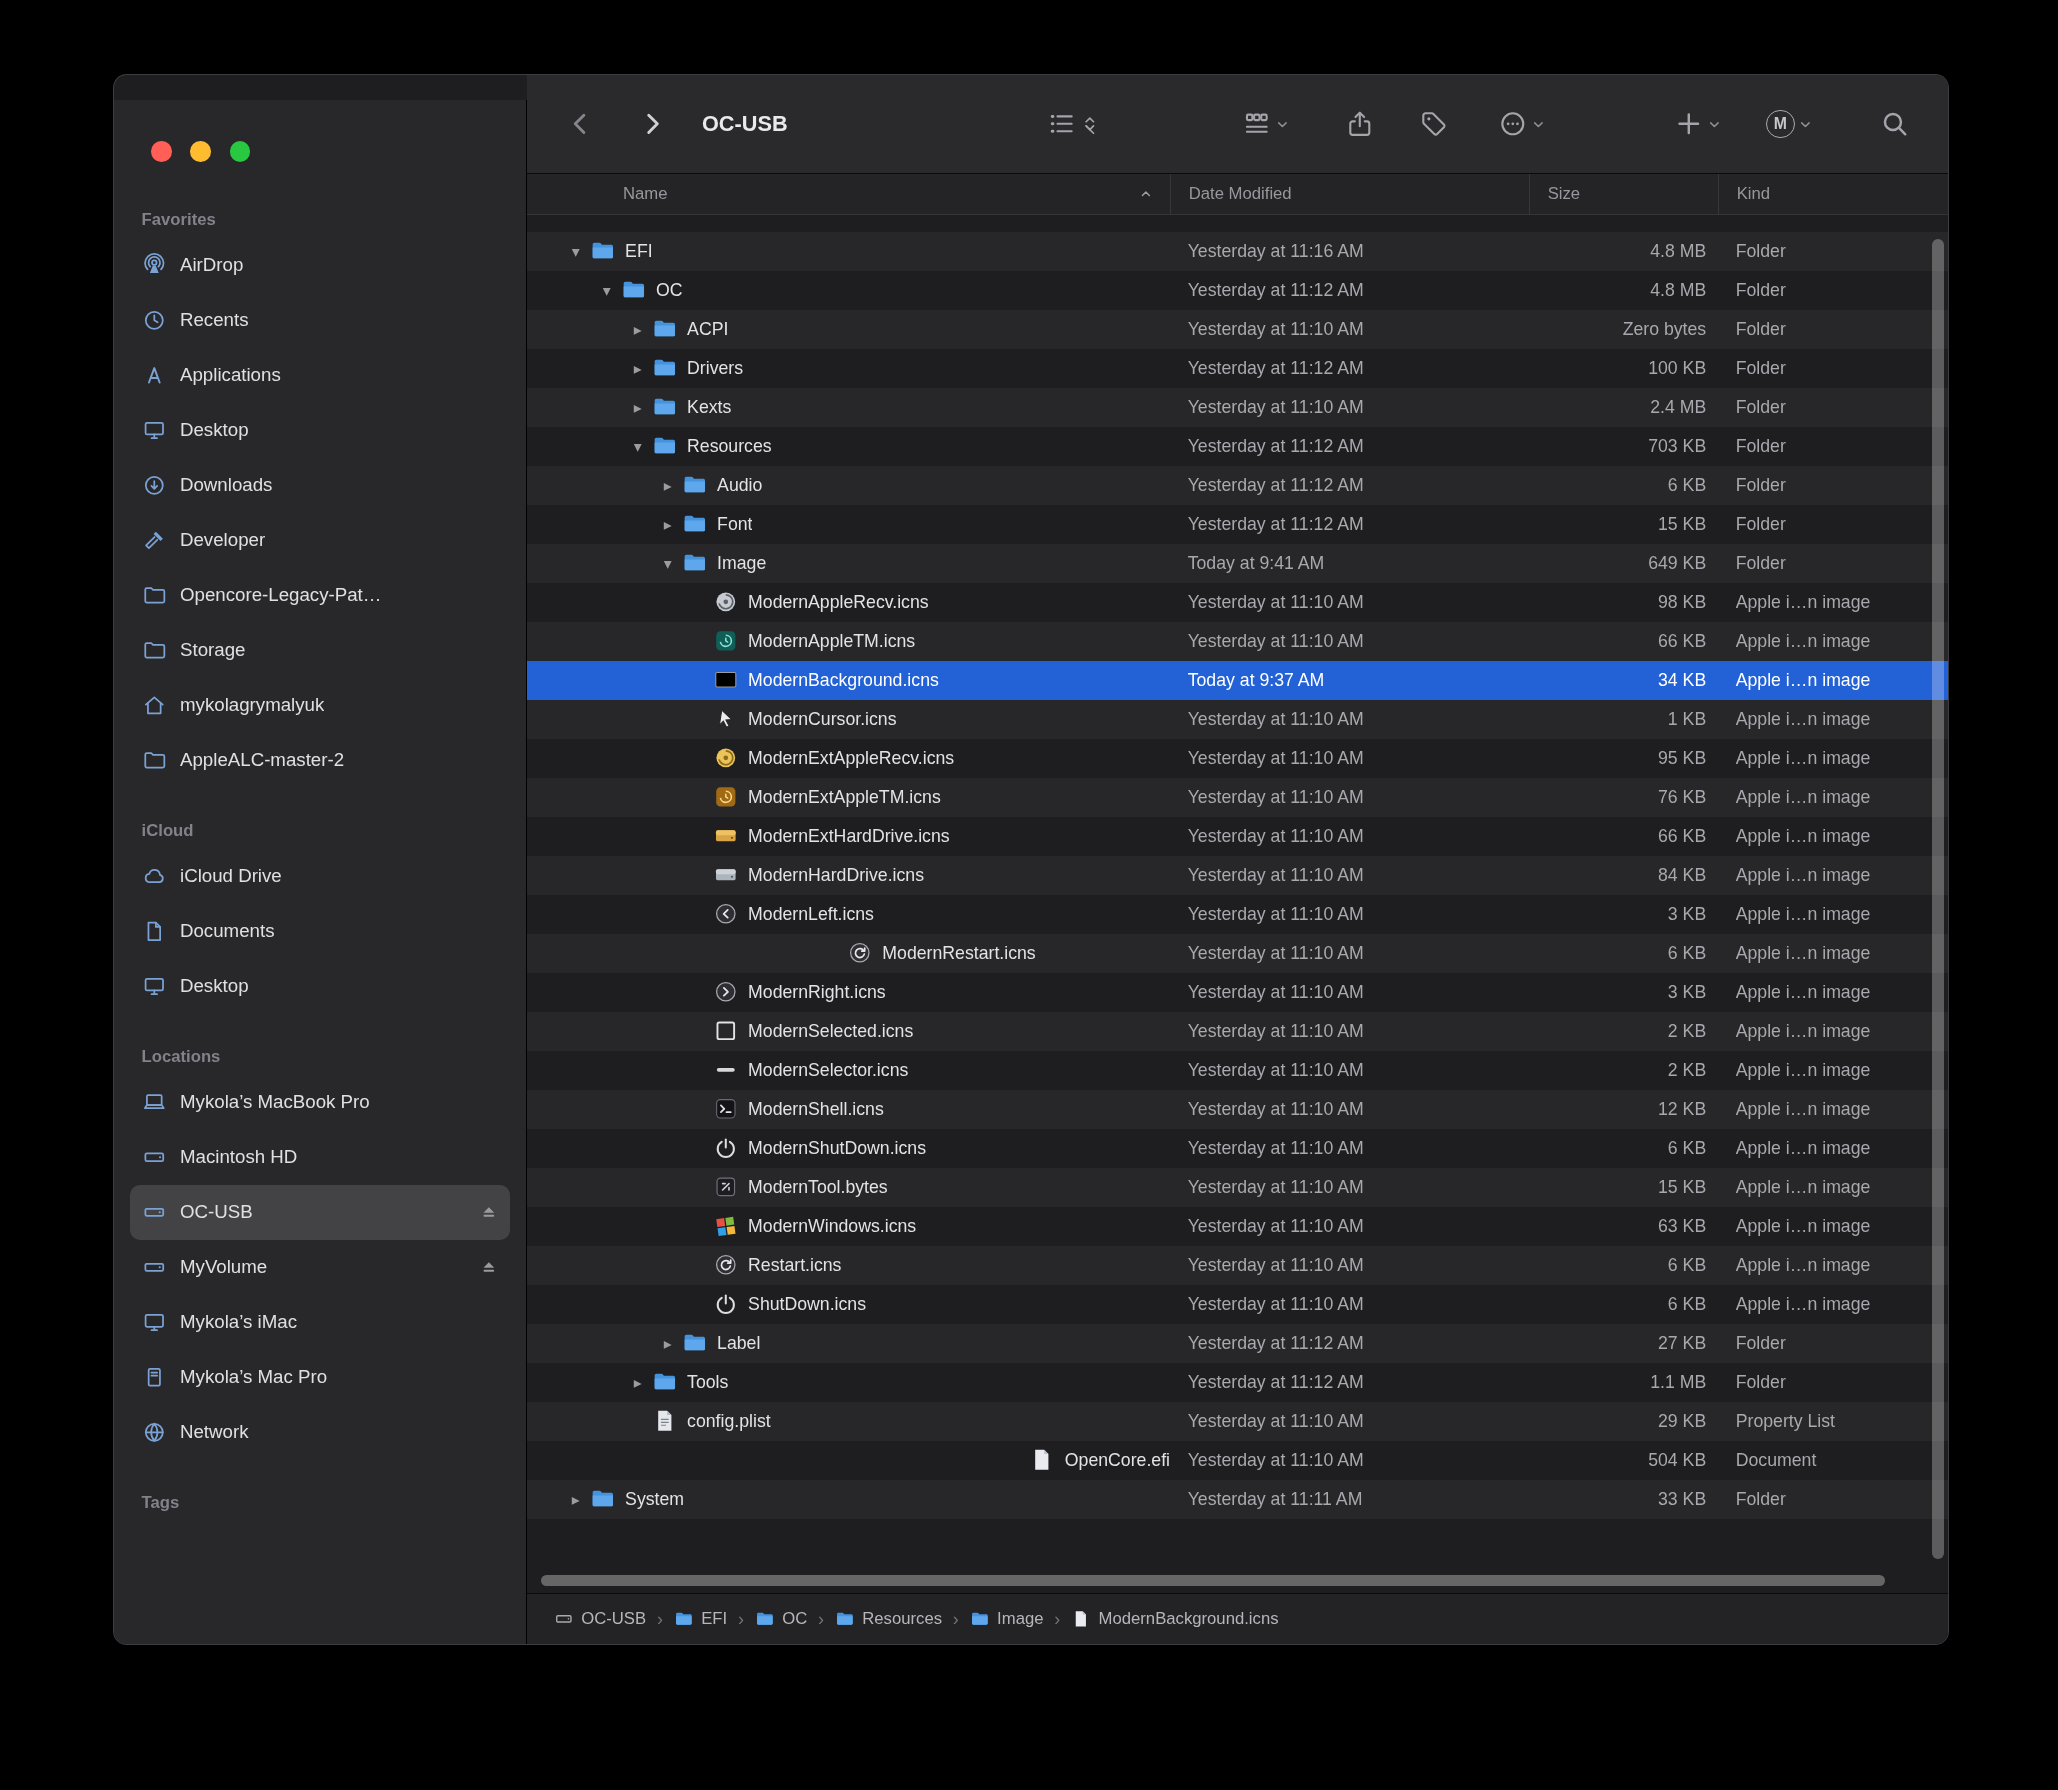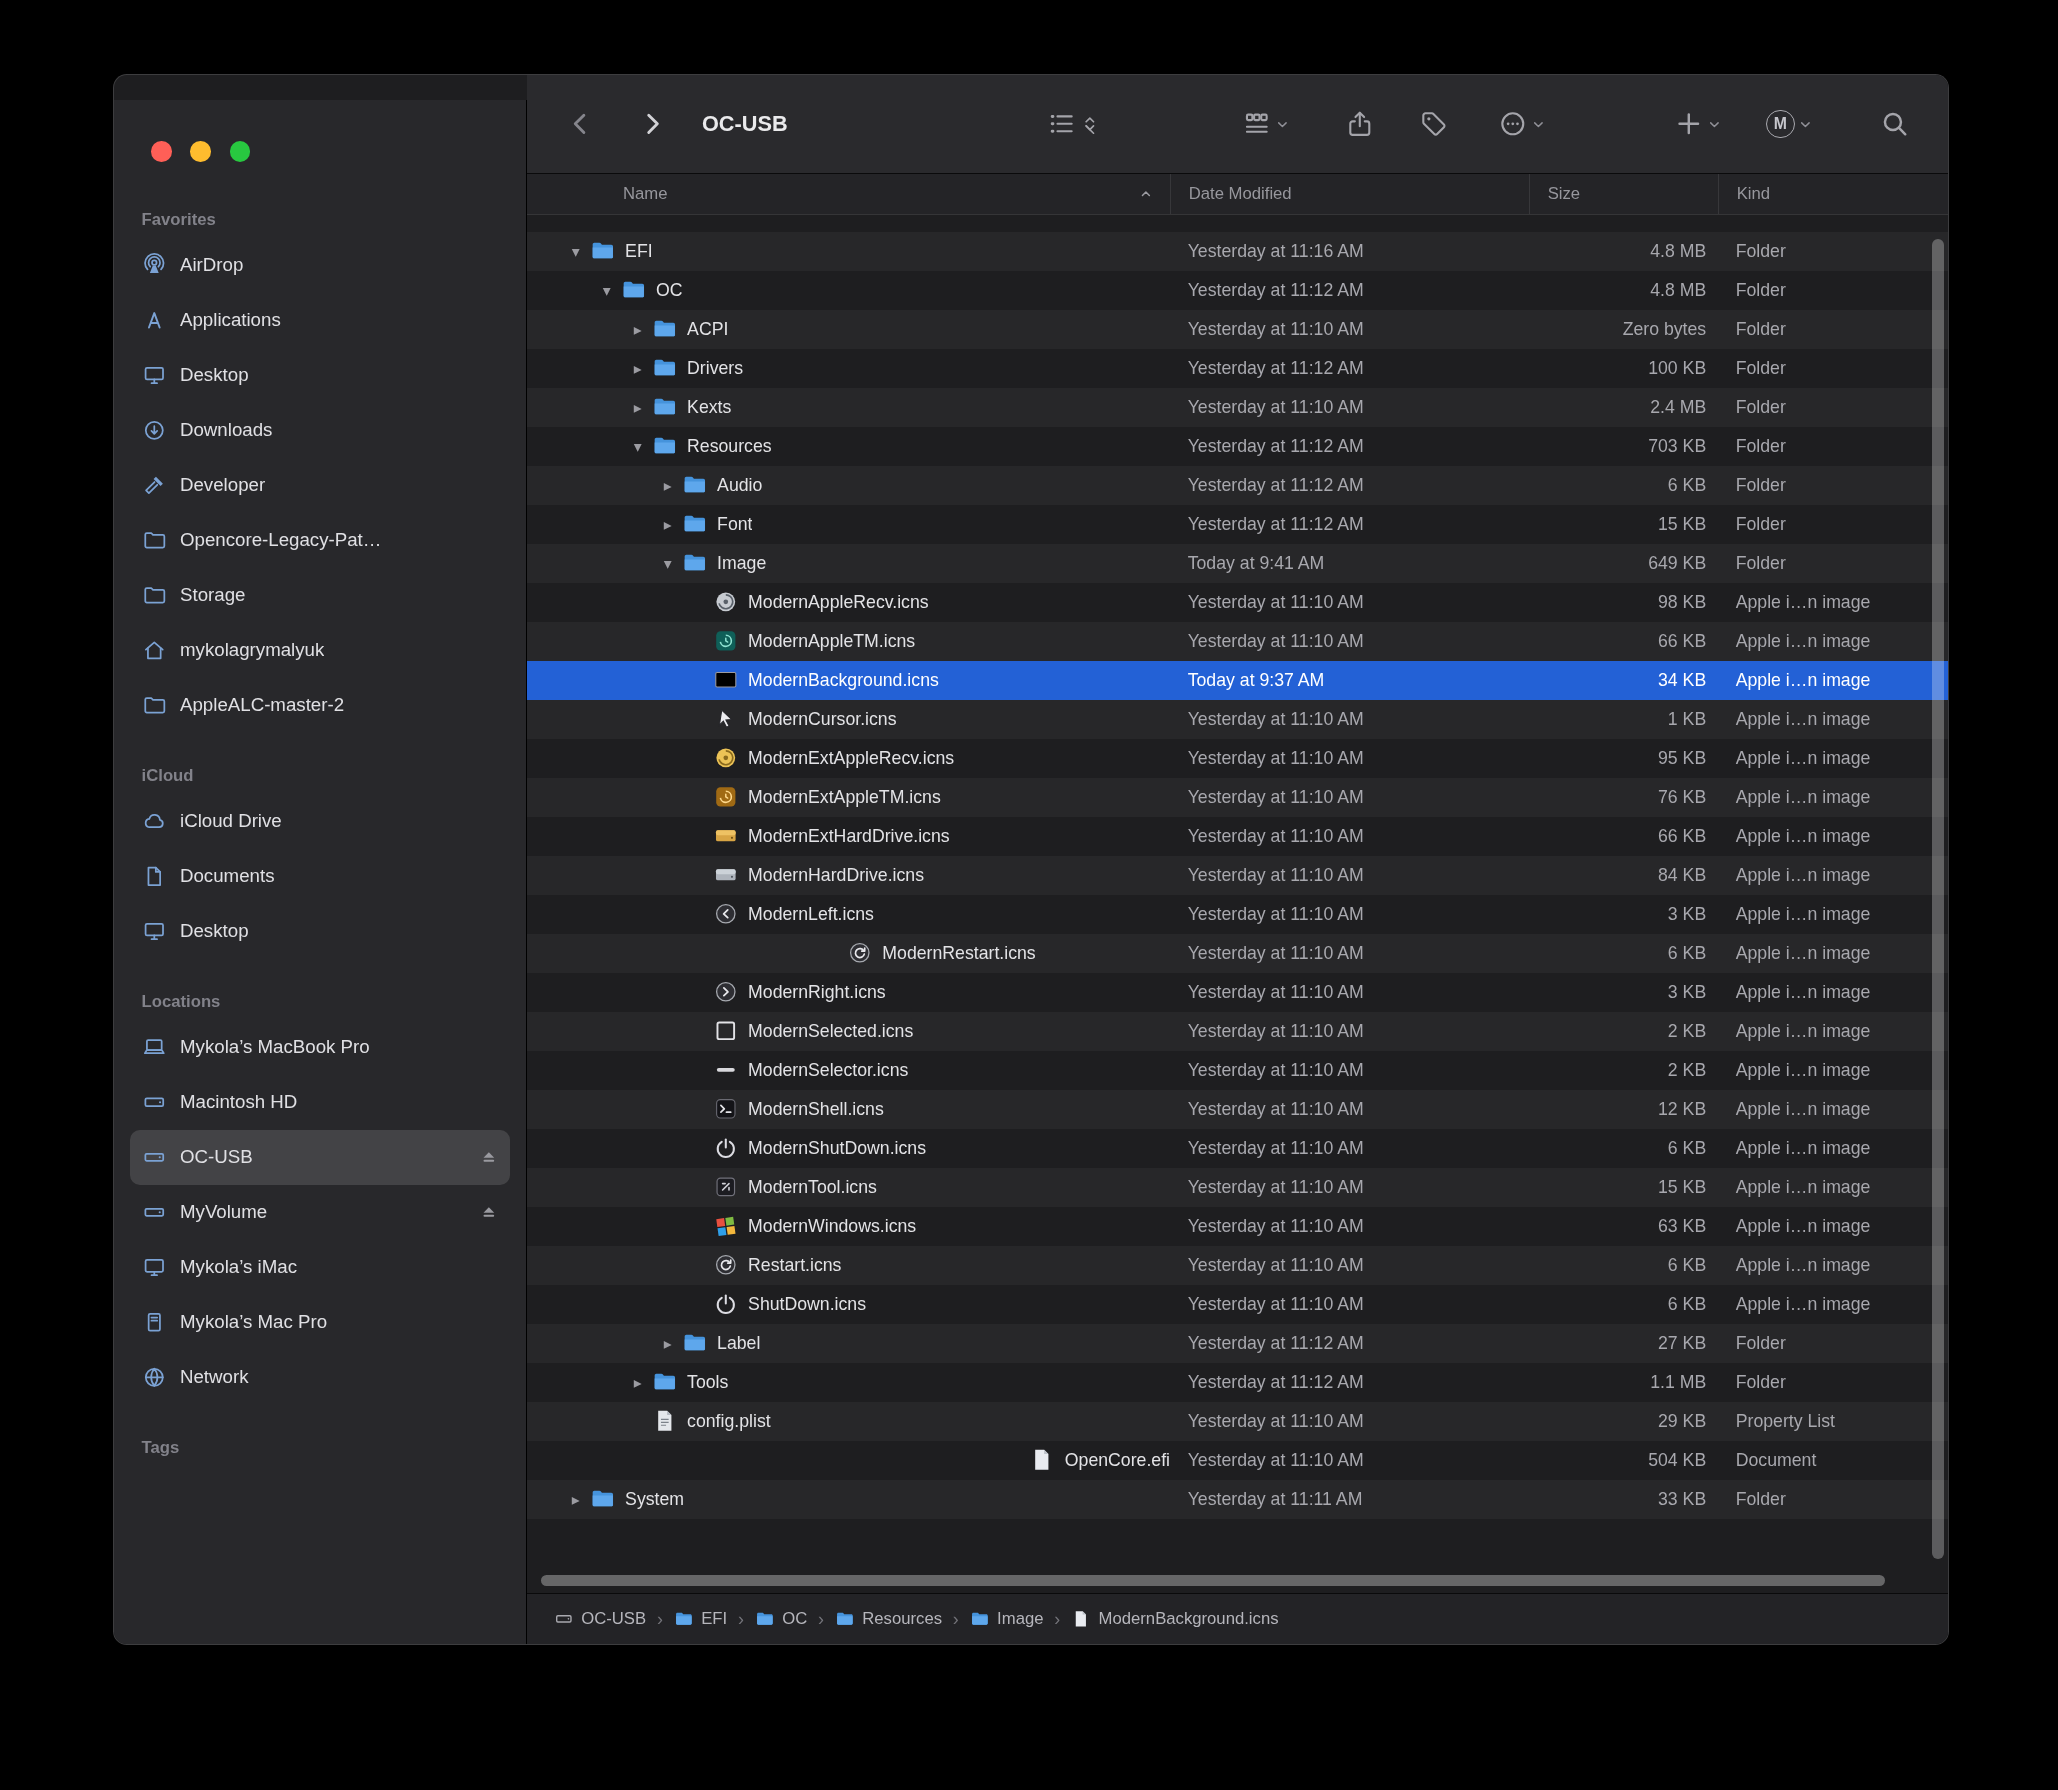--- a/index.html
+++ b/index.html
@@ -118,20 +118,29 @@
                   <path d="M16 13.4a5.6 5.6 0 1 0-8 0"></path>
                   <path d="M18.6 16a9 9 0 1 0-13.2 0"></path>
                   <path d="M10.4 12.8 7.7 19.4h8.6l-2.7-6.6" fill="currentColor" stroke="none"></path>
                 </svg>
               </span>
               <span class="side-label">AirDrop</span>
             </div>
             <div class="side-item">
               <span class="side-icon">
                 <svg viewBox="0 0 24 24" fill="none" stroke="currentColor" stroke-width="1.7" stroke-linecap="round" stroke-linejoin="round">
+                  <circle cx="12" cy="12" r="8.3"></circle>
+                  <path d="M12 7.3V12l3.2 1.9"></path>
+                </svg>
+              </span>
+              <span class="side-label">Recents</span>
+            </div>
+            <div class="side-item">
+              <span class="side-icon">
+                <svg viewBox="0 0 24 24" fill="none" stroke="currentColor" stroke-width="1.7" stroke-linecap="round" stroke-linejoin="round">
                   <path d="M6.8 19 12 5l5.2 14M8.6 14.6h6.8" stroke-width="1.9"></path>
                 </svg>
               </span>
               <span class="side-label">Applications</span>
             </div>
             <div class="side-item">
               <span class="side-icon">
                 <svg viewBox="0 0 24 24" fill="none" stroke="currentColor" stroke-width="1.7" stroke-linecap="round" stroke-linejoin="round">
                   <rect x="3.5" y="4.8" width="17" height="11.2" rx="1.4"></rect>
                   <path d="M9.3 19.7h5.4M12 16v3.7"></path>
@@ -802,21 +811,21 @@
             </div>
             <div class="row">
               <div class="cell name" style="padding-left: 158px;">
                 <span class="disclosure"></span>
                 <span class="file-icon">
                   <svg viewBox="0 0 24 24">
                     <rect x="3.8" y="3.8" width="16.4" height="16.4" rx="3.2" fill="#1c1c21" stroke="#70707a" stroke-width="1.1"></rect>
                     <path d="M9 15l6-6M9 9h2.4M15 15v-2.4" stroke="#cfcfd6" stroke-width="1.5" fill="none" stroke-linecap="round"></path>
                   </svg>
                 </span>
-                <span class="file-name">ModernTool.icns</span>
+                <span class="file-name">ModernTool.bytes</span>
               </div>
               <div class="cell date">Yesterday at 11:10 AM</div>
               <div class="cell size">15 KB</div>
               <div class="cell kind">Apple i…n image</div>
             </div>
             <div class="row">
               <div class="cell name" style="padding-left: 158px; align-items: center;">
                 <span class="disclosure"></span>
                 <span class="file-icon">
                   <svg viewBox="0 0 24 24">

